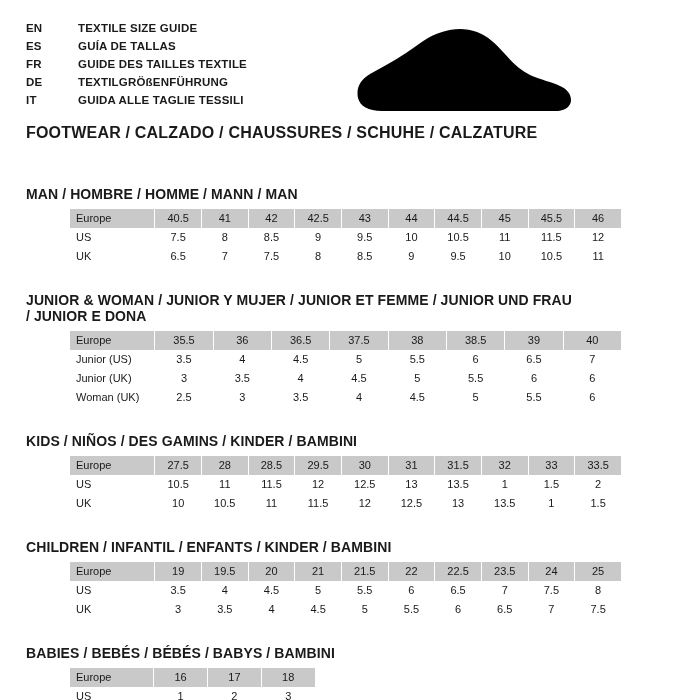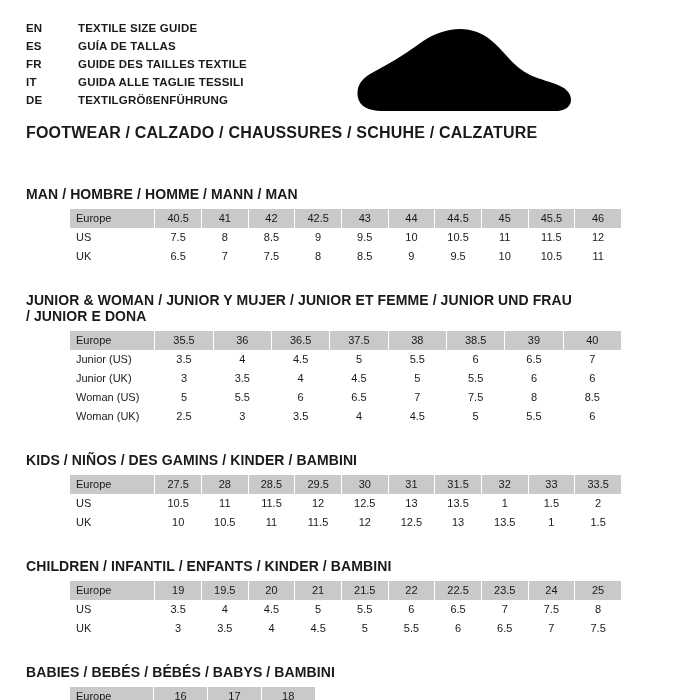--- a/index.html
+++ b/index.html
@@ -122,26 +122,26 @@
         </tr>
         <tr>
           <td class="lang-code">ES</td>
           <td class="lang-title">GUÍA DE TALLAS</td>
         </tr>
         <tr>
           <td class="lang-code">FR</td>
           <td class="lang-title">GUIDE DES TAILLES TEXTILE</td>
         </tr>
         <tr>
+          <td class="lang-code">DE</td>
+          <td class="lang-title">TEXTILGRÖßENFÜHRUNG</td>
+        </tr>
+        <tr>
           <td class="lang-code">IT</td>
           <td class="lang-title">GUIDA ALLE TAGLIE TESSILI</td>
-        </tr>
-        <tr>
-          <td class="lang-code">DE</td>
-          <td class="lang-title">TEXTILGRÖßENFÜHRUNG</td>
         </tr>
       </tbody>
     </table>
 
     <div class="section-kicker">FOOTWEAR / CALZADO / CHAUSSURES / SCHUHE / CALZATURE</div>
 
     <div class="shoe">
       <svg viewBox="0 0 230 96" width="230" height="96" aria-hidden="true">
         <path fill="#000000" d="M12 72 C10 62 14 54 24 48 C36 41 48 35 60 27 C72 19 82 10 96 6 C108 2 120 2 131 6 C142 10 150 18 158 27 C166 36 174 44 184 49 C195 54 206 56 214 60 C221 63 225 68 225 74 C225 80 220 84 212 85 L36 85 C22 85 14 80 12 72 Z M186 62 C194 64 203 66 210 68 C214 69 216 71 216 74 C216 77 213 78 209 78 L190 78 C186 78 184 76 184 72 C184 68 184 65 186 62 Z"></path>
       </svg>
@@ -226,31 +226,20 @@
           <td>3</td>
           <td>3.5</td>
           <td>4</td>
           <td>4.5</td>
           <td>5</td>
           <td>5.5</td>
           <td>6</td>
           <td>6</td>
         </tr>
         <tr class="bodyrow">
-          <td class="rowhead">Woman (US)</td>
-          <td>5</td>
-          <td>5.5</td>
-          <td>6</td>
-          <td>6.5</td>
-          <td>7</td>
-          <td>7.5</td>
-          <td>8</td>
-          <td>8.5</td>
-        </tr>
-        <tr class="bodyrow">
           <td class="rowhead">Woman (UK)</td>
           <td>2.5</td>
           <td>3</td>
           <td>3.5</td>
           <td>4</td>
           <td>4.5</td>
           <td>5</td>
           <td>5.5</td>
           <td>6</td>
         </tr>

